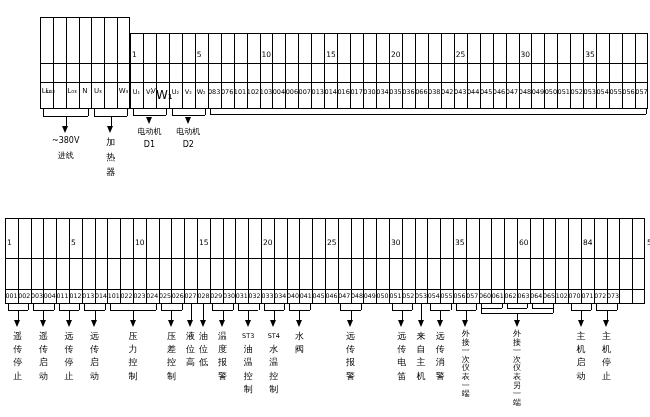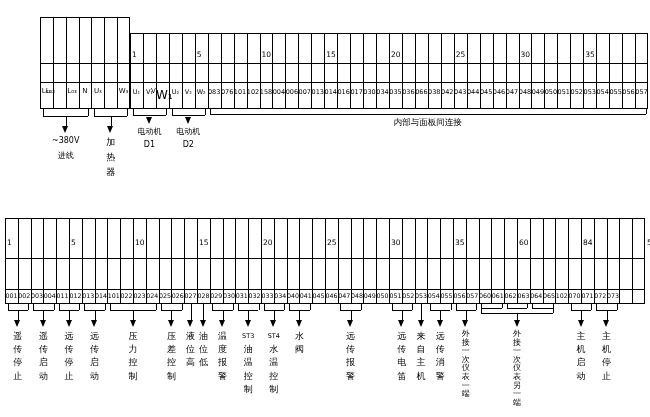--- a/index.html
+++ b/index.html
@@ -87,21 +87,21 @@
     <div class="cellnum" style="left: 130px; top: 88px; font-size: 6.5px; width: 12.95px; text-align: center;">U₁</div>
     <div class="cellnum" style="left: 142.95px; top: 88px; font-size: 6.5px; width: 12.95px; text-align: center;">V₁</div>
     <div class="cellnum" style="left: 155.9px; top: 88px; font-size: 12px; width: 12.95px; text-align: center;">W₁</div>
     <div class="cellnum" style="left: 168.85px; top: 88px; font-size: 6.5px; width: 12.95px; text-align: center;">U₂</div>
     <div class="cellnum" style="left: 181.8px; top: 88px; font-size: 6.5px; width: 12.95px; text-align: center;">V₂</div>
     <div class="cellnum" style="left: 194.75px; top: 88px; font-size: 6.5px; width: 12.95px; text-align: center;">W₂</div>
     <div class="cellnum" style="left: 207.7px; top: 88px; font-size: 6.5px; width: 12.95px; text-align: center;">083</div>
     <div class="cellnum" style="left: 220.65px; top: 88px; font-size: 6.5px; width: 12.95px; text-align: center;">076</div>
     <div class="cellnum" style="left: 233.6px; top: 88px; font-size: 6.5px; width: 12.95px; text-align: center;">101</div>
     <div class="cellnum" style="left: 246.55px; top: 88px; font-size: 6.5px; width: 12.95px; text-align: center;">102</div>
-    <div class="cellnum" style="left: 259.5px; top: 88px; font-size: 6.5px; width: 12.95px; text-align: center;">158</div>
+    <div class="cellnum" style="left: 259.5px; top: 88px; font-size: 6.5px; width: 12.95px; text-align: center;">103</div>
     <div class="cellnum" style="left: 272.45px; top: 88px; font-size: 6.5px; width: 12.95px; text-align: center;">004</div>
     <div class="cellnum" style="left: 285.4px; top: 88px; font-size: 6.5px; width: 12.95px; text-align: center;">006</div>
     <div class="cellnum" style="left: 298.35px; top: 88px; font-size: 6.5px; width: 12.95px; text-align: center;">007</div>
     <div class="cellnum" style="left: 311.3px; top: 88px; font-size: 6.5px; width: 12.95px; text-align: center;">013</div>
     <div class="cellnum" style="left: 324.25px; top: 88px; font-size: 6.5px; width: 12.95px; text-align: center;">014</div>
     <div class="cellnum" style="left: 337.2px; top: 88px; font-size: 6.5px; width: 12.95px; text-align: center;">016</div>
     <div class="cellnum" style="left: 350.15px; top: 88px; font-size: 6.5px; width: 12.95px; text-align: center;">017</div>
     <div class="cellnum" style="left: 363.1px; top: 88px; font-size: 6.5px; width: 12.95px; text-align: center;">030</div>
     <div class="cellnum" style="left: 376.05px; top: 88px; font-size: 6.5px; width: 12.95px; text-align: center;">034</div>
     <div class="cellnum" style="left: 389px; top: 88px; font-size: 6.5px; width: 12.95px; text-align: center;">035</div>
@@ -147,21 +147,20 @@
     <div class="cellnum" style="left: 124.425px; top: 140px; font-size: 8px; width: 50px; text-align: center;">D1</div>
     <div class="ln" style="left: 171.85px; top: 109px; width: 1px; height: 6px;"></div>
     <div class="ln" style="left: 204.7px; top: 109px; width: 1px; height: 6px;"></div>
     <div class="ln" style="left: 171.85px; top: 115px; width: 32.85px; height: 1px;"></div>
     <div class="arrow" style="left: 184.775px; top: 117px;"></div>
     <div class="cellnum" style="left: 163.275px; top: 126px; font-size: 8px; width: 50px; text-align: center;">电动机</div>
     <div class="cellnum" style="left: 163.275px; top: 140px; font-size: 8px; width: 50px; text-align: center;">D2</div>
     <div class="ln" style="left: 209.7px; top: 109px; width: 1px; height: 5px;"></div>
     <div class="ln" style="left: 646px; top: 109px; width: 1px; height: 5px;"></div>
     <div class="ln" style="left: 209.7px; top: 114px; width: 436.3px; height: 1px;"></div>
-    <div class="cellnum" style="left: 367.85px; top: 117px; font-size: 8.5px; width: 120px; text-align: center;">内部与面板间连接</div>
     <div class="box" style="left: 5px; top: 218px; width: 640px; height: 86px;"></div>
     <div class="ln" style="left: 17.8px; top: 218px; width: 1px; height: 86px;"></div>
     <div class="ln" style="left: 30.6px; top: 218px; width: 1px; height: 86px;"></div>
     <div class="ln" style="left: 43.4px; top: 218px; width: 1px; height: 86px;"></div>
     <div class="ln" style="left: 56.2px; top: 218px; width: 1px; height: 86px;"></div>
     <div class="ln" style="left: 69px; top: 218px; width: 1px; height: 86px;"></div>
     <div class="ln" style="left: 81.8px; top: 218px; width: 1px; height: 86px;"></div>
     <div class="ln" style="left: 94.6px; top: 218px; width: 1px; height: 86px;"></div>
     <div class="ln" style="left: 107.4px; top: 218px; width: 1px; height: 86px;"></div>
     <div class="ln" style="left: 120.2px; top: 218px; width: 1px; height: 86px;"></div>

